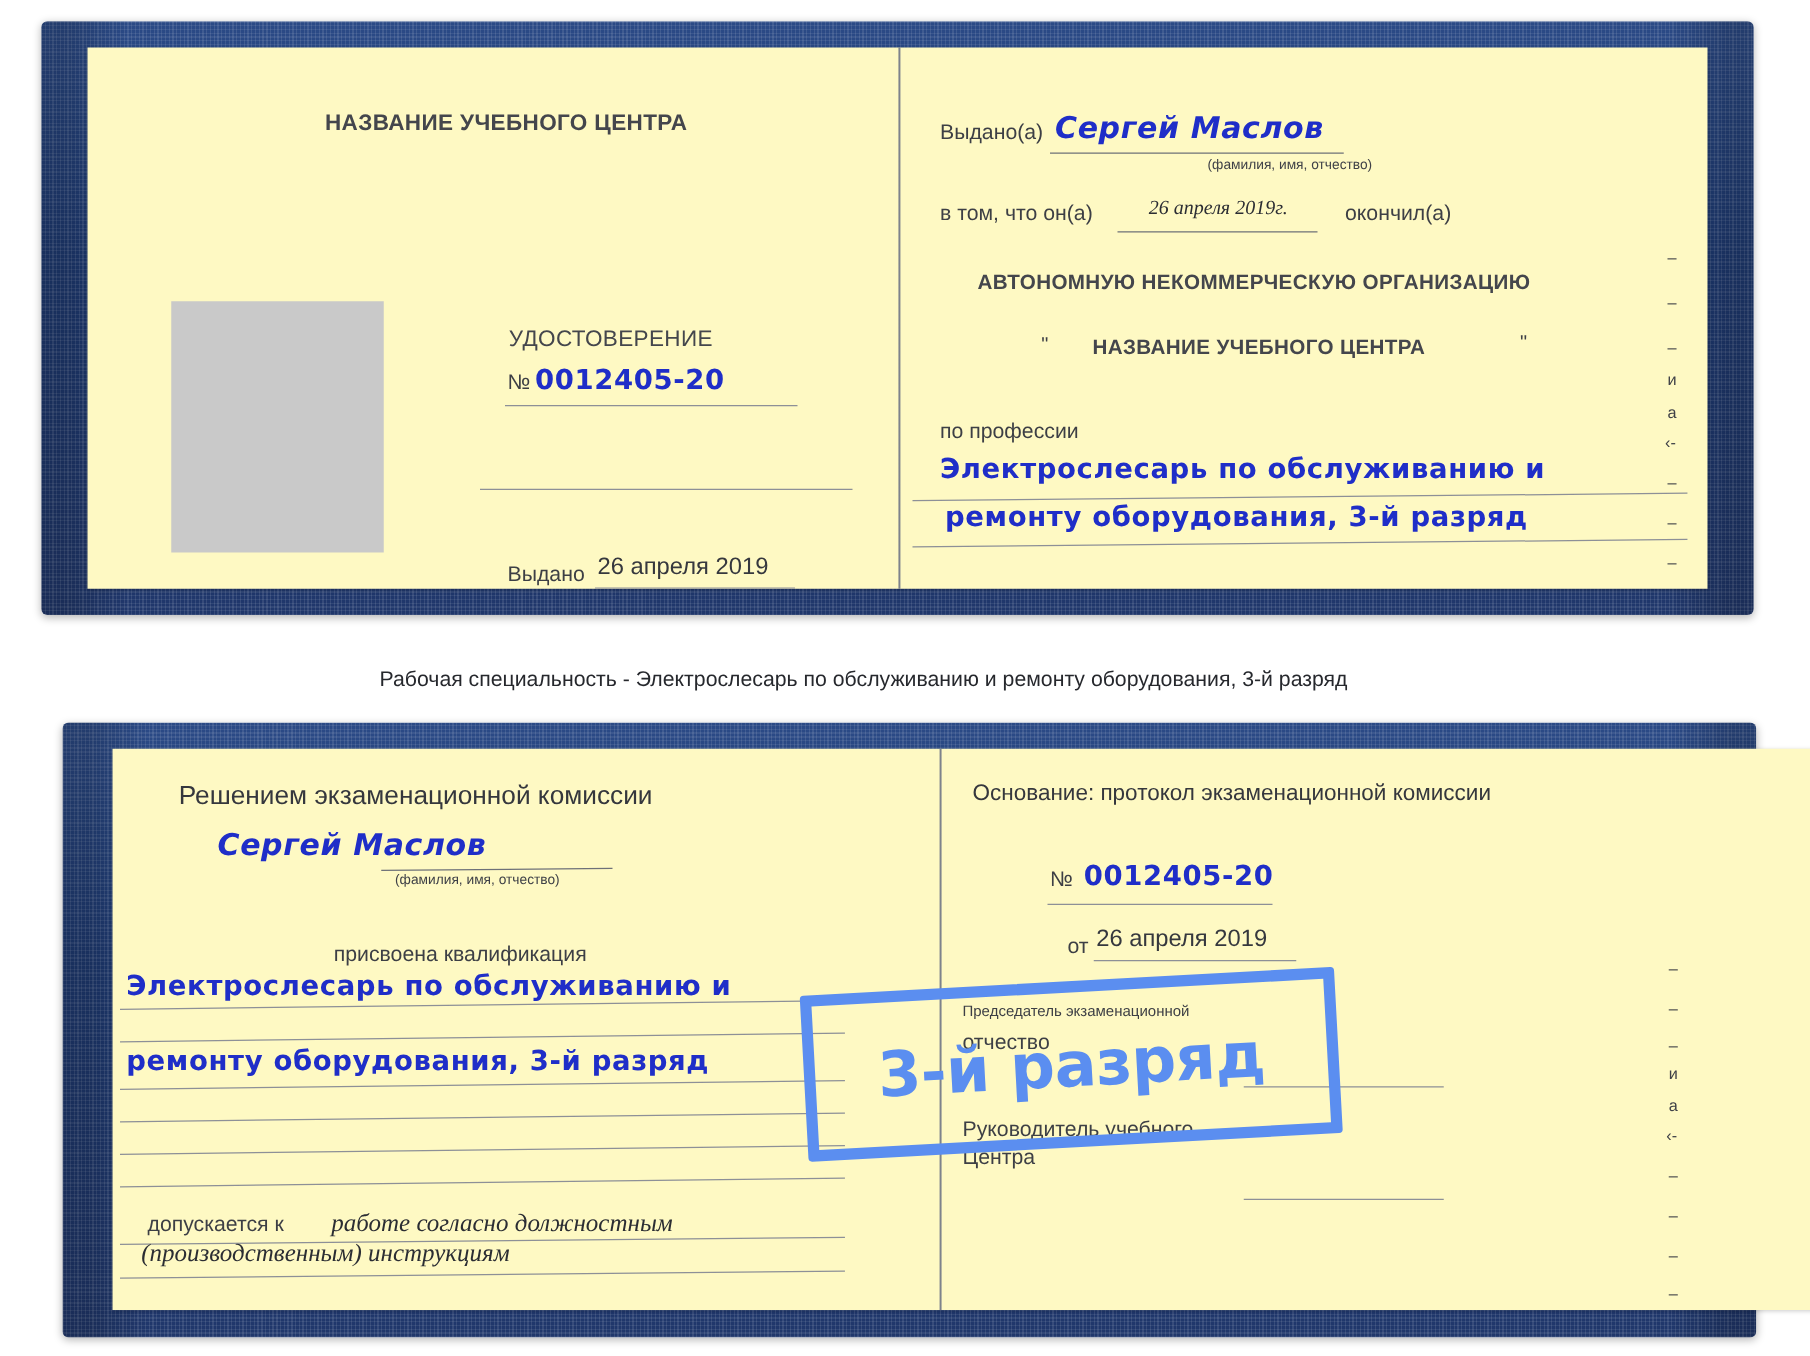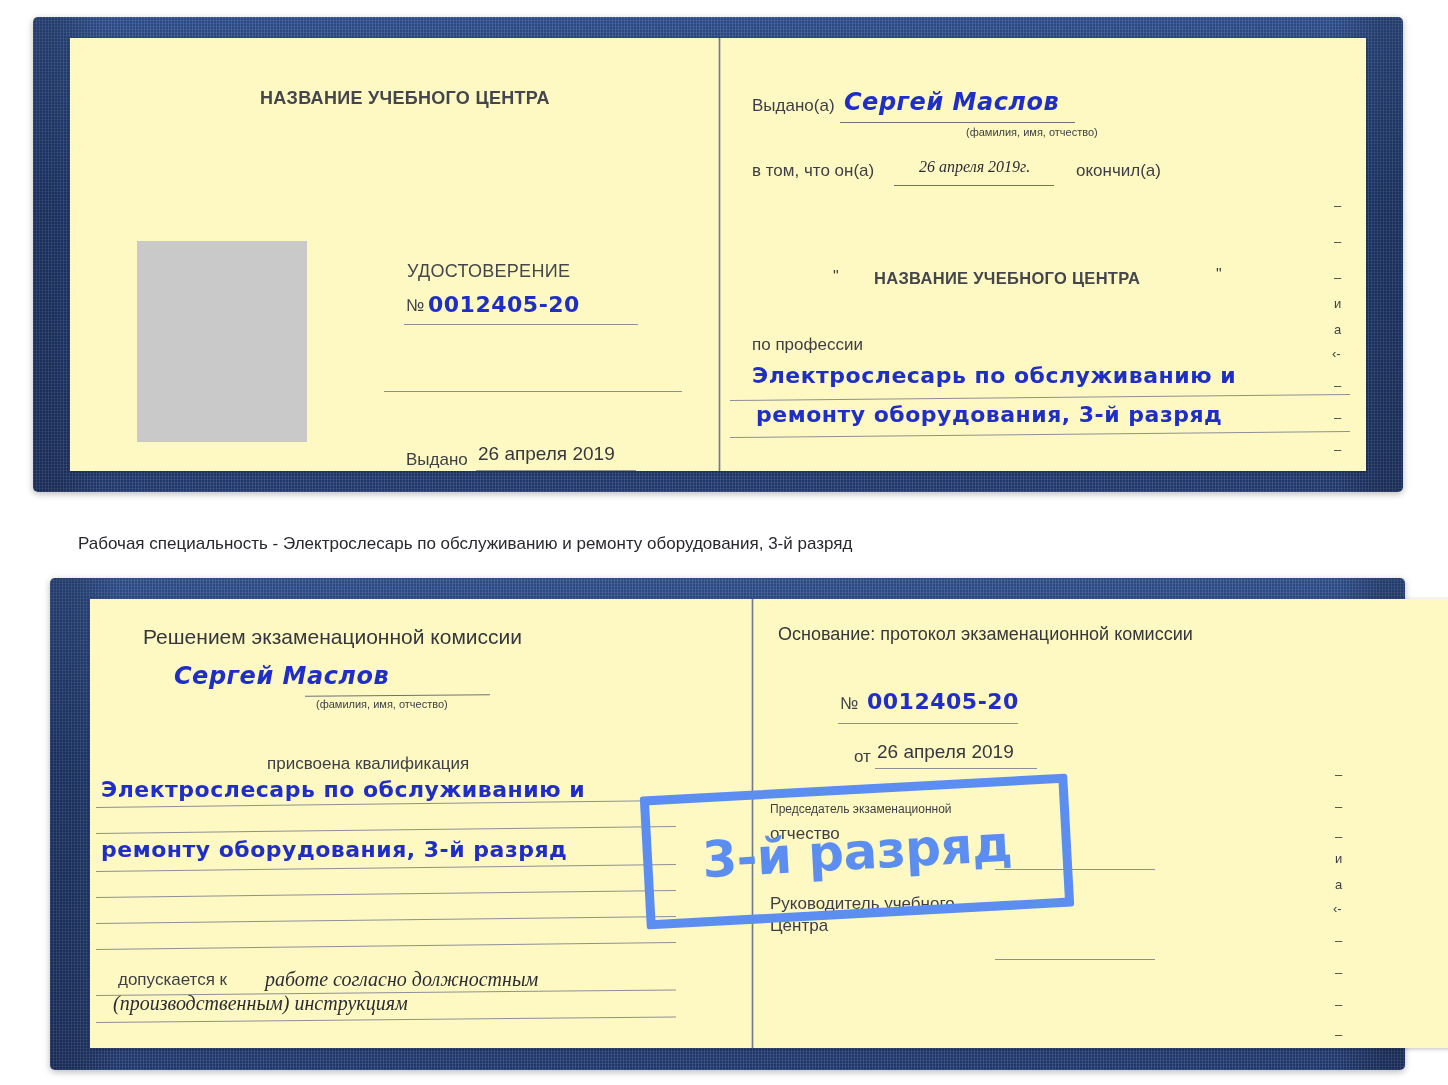--- a/index.html
+++ b/index.html
@@ -118,20 +118,21 @@
         <div class="t" style="left:30px; top:58px; font-size:17px;">Выдано(а)</div>
         <div class="t ink" style="left:122px; top:50px; font-size:24px; font-style:italic; font-weight:700;">Сергей Маслов</div>
         <div class="rule dk" style="left:118px; top:84px; width:235px;"></div>
         <div class="t small" style="left:244px; top:88px;">(фамилия, имя, отчество)</div>
 
         <div class="t" style="left:30px; top:123px; font-size:17px;">в том, что он(а)</div>
         <div class="t ital" style="left:176px; top:120px; font-size:16px;margin-left:21px;">26 апреля 2019г.</div>
         <div class="rule dk" style="left:172px; top:147px; width:160px;"></div>
         <div class="t" style="left:354px; top:123px; font-size:17px;">окончил(а)</div>
 
+        <div class="t caps" style="left:60px; top:179px; font-size:16.5px; font-weight:700;">АВТОНОМНУЮ НЕКОММЕРЧЕСКУЮ ОРГАНИЗАЦИЮ</div>
         <div class="t" style="left:111px; top:230px; font-size:16px;">"</div>
         <div class="t caps" style="left:152px; top:231px; font-size:16.5px; font-weight:700;">НАЗВАНИЕ УЧЕБНОГО ЦЕНТРА</div>
         <div class="t" style="left:494px; top:228px; font-size:16px;">"</div>
 
         <div class="t" style="left:30px; top:297px; font-size:17px;">по профессии</div>
 
         <div class="t ink" style="left:30px; top:325px; font-size:22px;">Электрослесарь по обслуживанию и</div>
         <div class="rule tilt" style="left:8px; top:362px; width:620px; transform:rotate(-0.55deg);"></div>
 
         <div class="t ink" style="left:34px; top:364px; font-size:22px;">ремонту оборудования, 3-й разряд</div>
@@ -144,21 +145,21 @@
         <div class="frag" style="left:612px; top:284px;">а</div>
         <div class="frag" style="left:610px; top:308px;">‹-</div>
         <div class="frag" style="left:612px; top:340px;">–</div>
         <div class="frag" style="left:612px; top:372px;">–</div>
         <div class="frag" style="left:612px; top:404px;">–</div>
         <div class="frag" style="left:612px; top:432px;">–</div>
       </div>
     </div>
   </div>
 
-  <div class="caption wrap" style="left:78px; top:530px; width:1000px;">Рабочая специальность - Электрослесарь по обслуживанию и ремонту оборудования, 3-й разряд</div>
+  <div class="caption wrap" style="left:78px; top:530px; width:1000px;text-align:right;">Рабочая специальность - Электрослесарь по обслуживанию и ремонту оборудования, 3-й разряд</div>
 
   <div class="booklet" style="left:50px; top:578px; width:1355px; height:492px;">
     <div class="cover"></div>
 
     <div class="pages" style="left:40px; top:21px; width:1397px; height:449px;">
 
       <div class="page" style="left:0; width:660px;">
         <div class="t" style="left:53px; top:26px; font-size:21px; color:#35373d;">Решением экзаменационной комиссии</div>
 
         <div class="t ink" style="left:84px; top:63px; font-size:24px; font-style:italic; font-weight:700;">Сергей Маслов</div>

